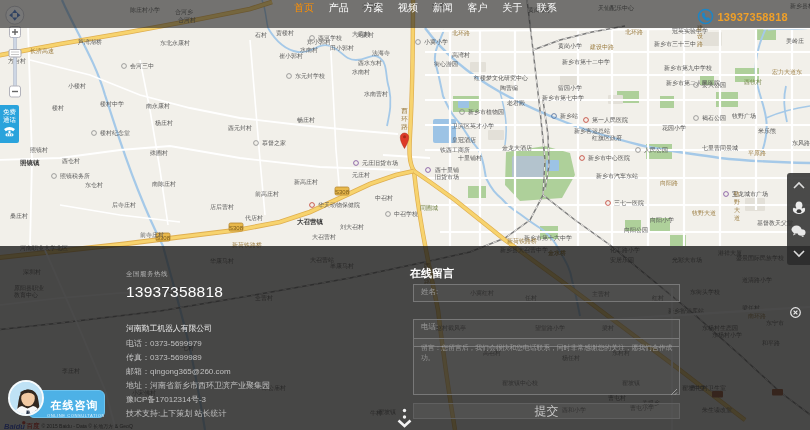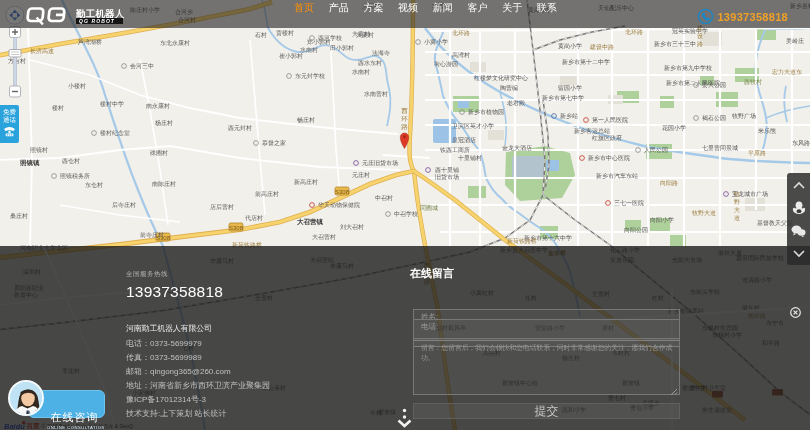--- a/index.html
+++ b/index.html
@@ -13,31 +13,31 @@
 #phonenum{color:#f0a028;font-weight:bold;font-size:11px;letter-spacing:0.3px;margin-top:5px}
 #logo{position:absolute;left:6px;top:0}
 #footer{position:absolute;left:0;top:246px;width:810px;height:184px;background:rgba(25,25,25,0.79);color:#c9c9c9}
 .fl{position:absolute;left:126px;font-size:8px;color:#c0c0c0}
 #hotline{top:270px;font-size:6.5px;color:#b5b5b5;letter-spacing:0.5px}
 #bignum{top:283px;font-size:15.5px;color:#fff;letter-spacing:0.2px}
 #cmpy{top:323px;font-size:8px;font-weight:normal;color:#e8e8e8;letter-spacing:-0.2px}
 .li{font-size:8px;color:#c0c0c0}
 #msgt{position:absolute;left:410px;top:266px;font-size:11px;font-weight:bold;color:#fff}
 .inp{position:absolute;left:413px;width:267px;border:1px solid #787878;background:rgba(255,255,255,0.04);color:#9a9a9a;font-size:7.5px;padding-left:7px}
-#in1{top:309px;height:32px;line-height:14px}
+#in1{top:284px;height:18px;line-height:14px}
 #in2{top:319px;height:28px;line-height:14px}
 #ta{top:338px;height:57px;padding-top:4px;line-height:10px;font-size:6.9px;letter-spacing:-0.1px}
 #btn{position:absolute;left:413px;top:403px;width:267px;height:16px;background:rgba(255,255,255,0.055);border:1px solid #606060;color:#c8c8c8;font-size:12px;text-align:center;line-height:15px}
 #freecall{position:absolute;left:0;top:105px;width:19px;height:38px;background:#2aa3dc;color:#fff;border-radius:0 2px 2px 0;text-align:center;font-size:6.5px;line-height:8px;padding-top:3px}
 #rightbar{position:absolute;left:787px;top:173px;width:23px;height:92px;background:rgba(42,42,42,0.84);border-radius:3px 0 0 3px}
 .rcell{height:23px;display:flex;align-items:center;justify-content:center}
 #xclose{position:absolute;left:790px;top:304px;width:11px;height:11px}
 #avatar{position:absolute;left:8px;top:380px;width:36px;height:36px;border-radius:50%;border:2px solid rgba(255,255,255,0.85);overflow:hidden;background:#bfe0f2;z-index:6}
 #bubble{position:absolute;left:28px;top:390px;width:77px;height:28px;background:#4db1e6;border:1px solid #6ec4ef;border-radius:6px;z-index:5;color:#fff;text-align:center;padding-left:16px}
-#bubble .t1{font-size:11px;font-weight:normal;letter-spacing:1px;margin-top:20px;line-height:12px}
+#bubble .t1{font-size:11px;font-weight:bold;letter-spacing:1px;margin-top:8px;line-height:12px}
 
 #chev{position:absolute;left:396px;top:405px;width:17px;height:24px}
 </style></head><body>
 <div id="stage">
 <svg id="map" width="810" height="430">
       <rect x="0" y="0" width="810" height="430" fill="#f2f0ea"></rect>
       <path d="M506,152 L545,146 570,153 575,175 562,198 520,201 505,185 Z" fill="#aed09a"></path>
       <path d="M453,96 h26 v16 h-26 Z" fill="#aed09a"></path>
       <path d="M617,91 h22 v12 h-22 Z" fill="#aed09a"></path>
       <path d="M660,96 h14 v12 h-14 Z" fill="#aed09a"></path>
@@ -335,33 +335,20 @@
       <rect x="9" y="49.5" width="12" height="7.5" rx="1.5" fill="#fff" stroke="#a8a8b0" stroke-width="1"></rect>
       <path d="M11,52 h8 M11,54.5 h8" stroke="#bbb" stroke-width="0.8"></path>
       <rect x="9.5" y="86" width="11" height="11" rx="2" fill="#fff" stroke="#b3b3bb" stroke-width="1"></rect>
       <path d="M12,91.5 h6" stroke="#666" stroke-width="1.4"></path>
       <text x="4" y="428.5" font-size="7.5" font-weight="bold" font-style="italic" fill="#2744d8">Baidu</text>
       <circle cx="23.8" cy="422.8" r="1.7" fill="#d02a20"></circle>
       <text x="26.5" y="428.3" font-size="6.5" font-weight="bold" fill="#d02a20">百度</text>
       <text x="41.5" y="427.5" font-size="5" fill="#2e2e2e">© 2015 Baidu - Data © 长地万方 &amp; GeoQ</text>
     </svg>
 <div id="nav">
- <div id="logo">
-  <svg width="130" height="28">
-   <g transform="skewX(-6)" fill="none" stroke="#fff">
-    <rect x="23.5" y="8.5" width="15" height="12.5" rx="3.5" stroke-width="2.7"></rect>
-    <path d="M32.5,17.5 l7,7" stroke-width="2.3"></path>
-    <rect x="44.5" y="8.5" width="15" height="12.5" rx="3.5" stroke-width="2.7"></rect>
-    <path d="M51.5,14.8 h8.5" stroke-width="2.7"></path>
-   </g>
-   <text x="70" y="16.5" font-size="9.5" font-weight="bold" fill="#fff" letter-spacing="0.2">勤工机器人</text>
-   <rect x="70" y="18" width="47" height="6" fill="#151515"></rect>
-   <text x="73" y="23.2" font-size="5" font-weight="bold" font-style="italic" fill="#fff" letter-spacing="1.1">QG ROBOT</text>
-  </svg>
- </div>
  <div id="navin">
   <span class="on">首页</span>
         <span>产品</span>
         <span>方案</span>
         <span>视频</span>
         <span>新闻</span>
         <span>客户</span>
         <span>关于</span>
         <span>联系</span>
  </div>

